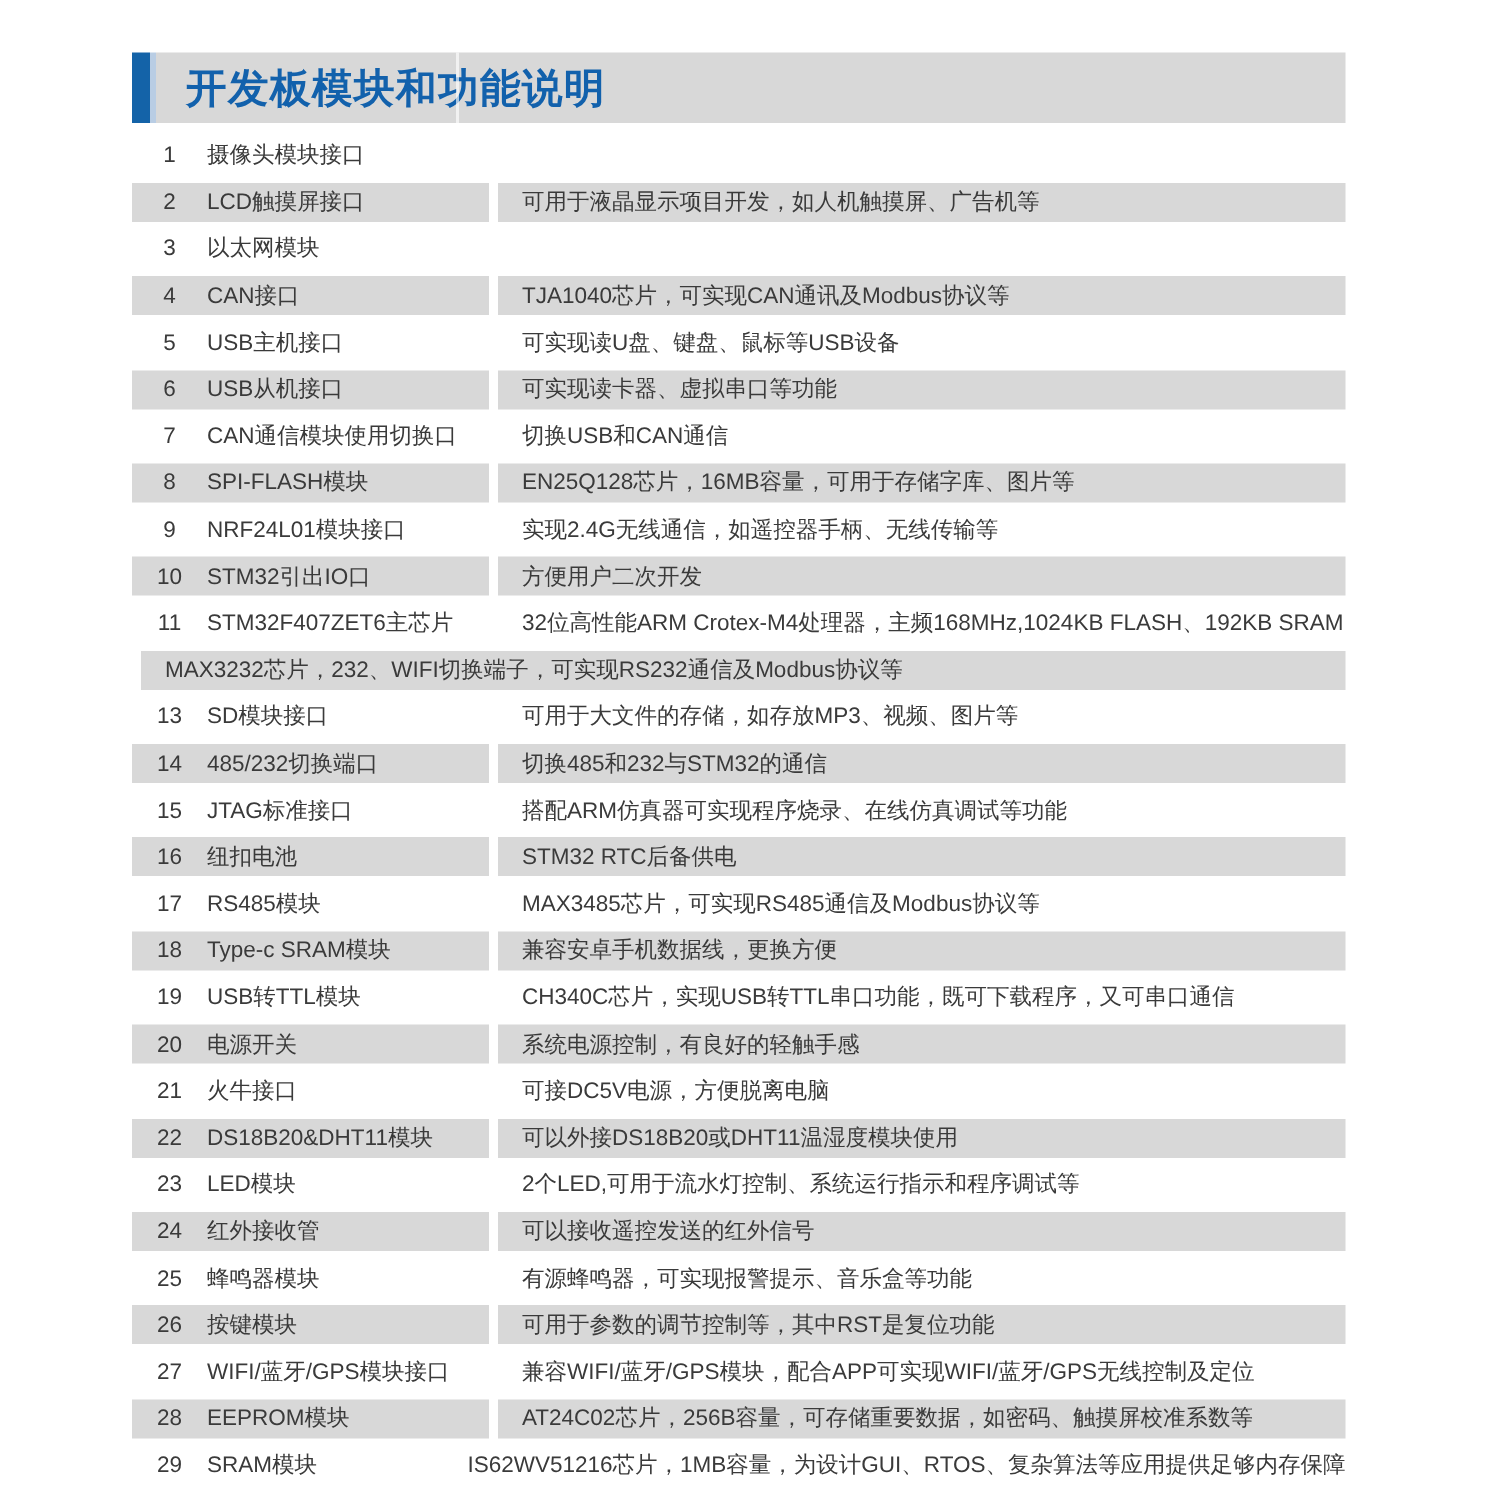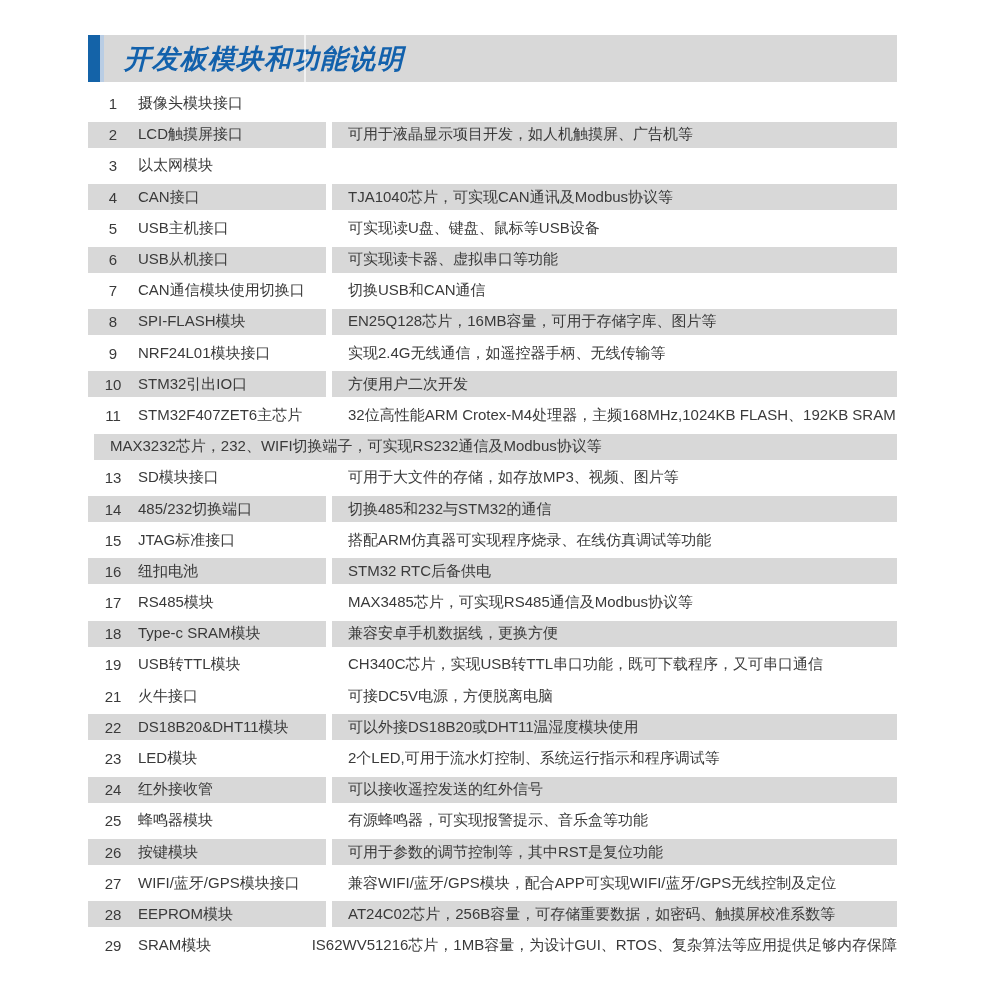--- a/index.html
+++ b/index.html
@@ -40,21 +40,20 @@
     left: 200px; top: 0; bottom: 0;
     width: 2px;
     background: rgba(255,255,255,0.65);
   }
   .title {
     padding-left: 20px;
     font-size: 27px;
     font-weight: bold;
     letter-spacing: 1px;
     color: var(--title-blue, #1261ac);
-    font-style: italic;
   }
   
   .table { width: 100%; }
   .row {
     display: flex;
     align-items: center;
     height: 31.2px;
     color: var(--text-dark, #3a3a3a);
     font-size: 15px;
   }
@@ -261,20 +260,30 @@
       <div class="row ">
         <div class="cell c1">
           <span class="num">19</span>
           <span class="name">USB转TTL模块</span>
         </div>
         <div class="sep"></div>
         <div class="cell c2">
           <span class="desc">CH340C芯片，实现USB转TTL串口功能，既可下载程序，又可串口通信</span>
         </div>
       </div>
+      <div class="row gray">
+        <div class="cell c1">
+          <span class="num">20</span>
+          <span class="name">电源开关</span>
+        </div>
+        <div class="sep"></div>
+        <div class="cell c2">
+          <span class="desc">系统电源控制，有良好的轻触手感</span>
+        </div>
+      </div>
       <div class="row ">
         <div class="cell c1">
           <span class="num">21</span>
           <span class="name">火牛接口</span>
         </div>
         <div class="sep"></div>
         <div class="cell c2">
           <span class="desc">可接DC5V电源，方便脱离电脑</span>
         </div>
       </div>

